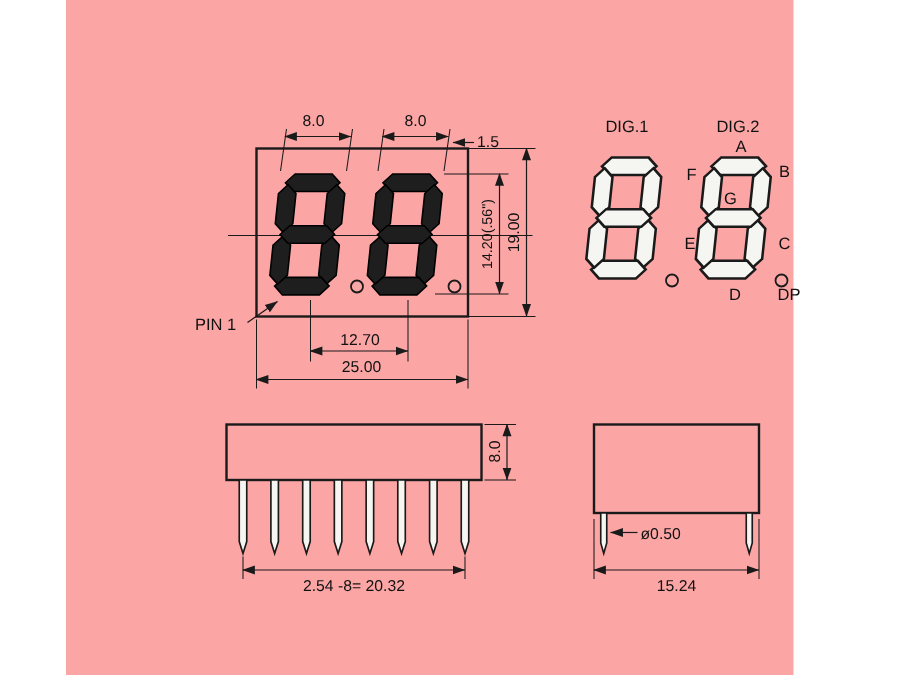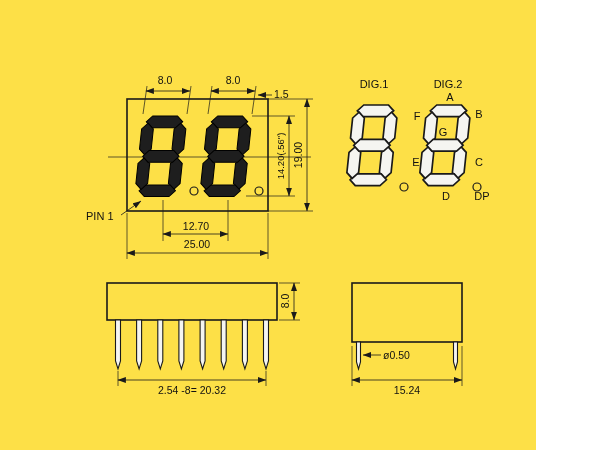--- a/index.html
+++ b/index.html
@@ -1,20 +1,21 @@
 <!DOCTYPE html>
 <html><head>
 <meta charset="utf-8">
 <style>
   html,body { margin:0; padding:0; }
   .canvas {
-    width:536px; height:450px;
-    background:#fde047;
+    width:485px; height:450px;
+    background:#fca5a5;
     position:relative;
     font-family:"Liberation Sans", sans-serif;
+    margin-left:44px;
   }
   svg { display:block; }
   .body-outline { fill:none; stroke:#1a1a1a; stroke-width:1.6; }
   .seg-solid  { fill:#1e1e1e; stroke:#000; stroke-width:0.8; }
   .seg-outline{ fill:#f5f5f1; stroke:#1a1a1a; stroke-width:1.3; }
   .dp { fill:none; stroke:#1a1a1a; stroke-width:1.2; }
   .ext { stroke:#1a1a1a; stroke-width:0.7; fill:none; }
   .dim { stroke:#1a1a1a; stroke-width:0.8; fill:none;
          marker-start:url(#arrS); marker-end:url(#arrE); }
   .leader { stroke:#1a1a1a; stroke-width:0.8; fill:none; marker-end:url(#arrE); }

